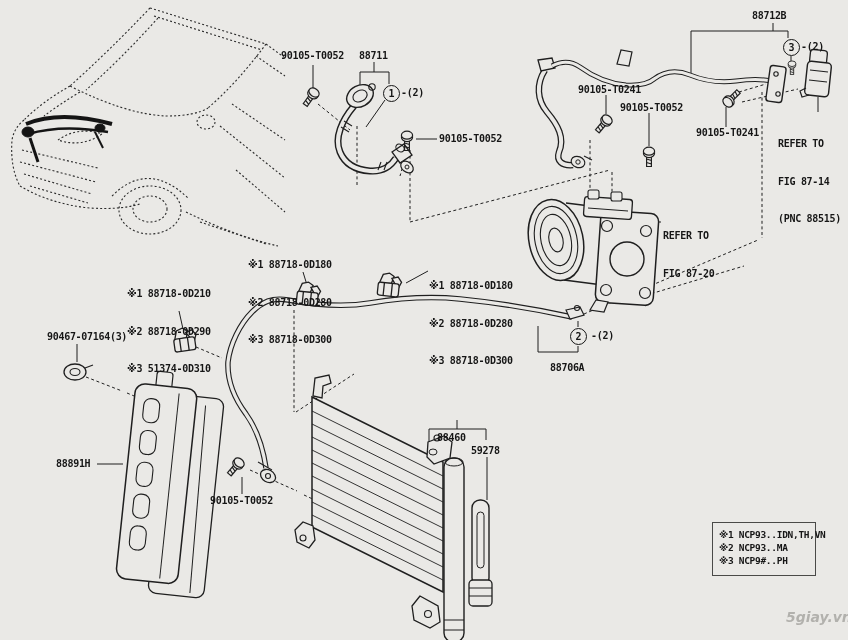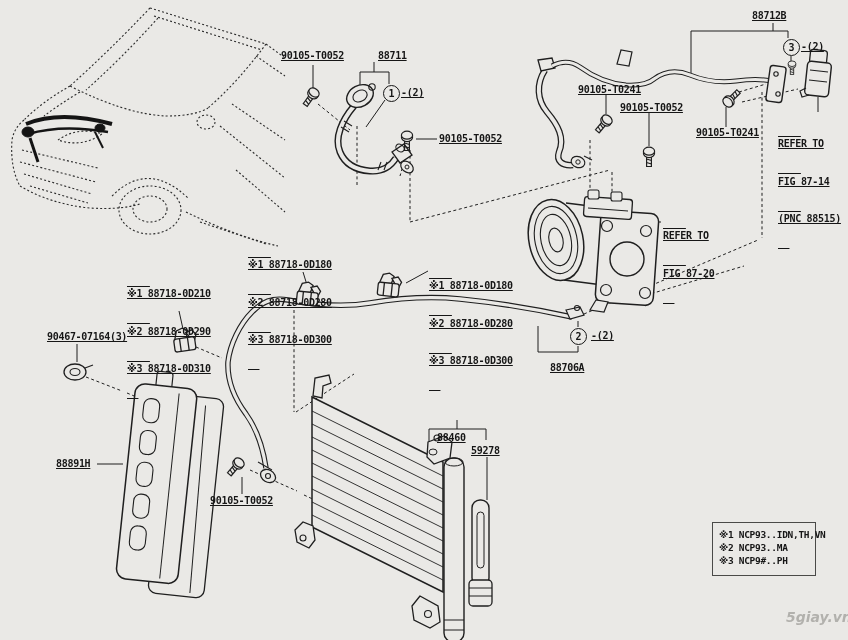--- a/index.html
+++ b/index.html
@@ -1,21 +1,21 @@
 <!DOCTYPE html>
 <html><head>
 <meta charset="utf-8">
 <style>
   html,body{margin:0;padding:0;}
   .stage{position:relative;width:848px;height:640px;background:#eae9e6;overflow:hidden;
          font-family:"DejaVu Sans Mono","DejaVu Sans",monospace;}
   svg{position:absolute;left:0;top:0;}
   .layer{position:absolute;left:0;top:0;width:848px;height:640px;}
   .lbl{position:absolute;font:700 10px/12.5px "DejaVu Sans Mono","DejaVu Sans",monospace;
-       color:#161616;white-space:pre;letter-spacing:-0.3px;text-decoration:underline;}
+       color:#161616;white-space:pre;letter-spacing:-0.3px;}
   .ln{white-space:pre;}
   .callout{position:absolute;width:15px;height:15px;border:1.6px solid #161616;border-radius:50%;
            display:flex;align-items:center;justify-content:center;
            font:700 10px "DejaVu Sans Mono",monospace;color:#161616;}
   .legend{position:absolute;left:712px;top:522px;width:104px;height:54px;
           border:1.2px solid #4a4a48;padding:5px 0 0 6px;box-sizing:border-box;}
   .legend .ln{font:700 9.5px/13px "DejaVu Sans Mono","DejaVu Sans",monospace;color:#161616;
               letter-spacing:-0.3px;}
   .watermark{position:absolute;left:786px;top:609px;font:700 italic 14px "DejaVu Sans",sans-serif;
              color:#b2b1ad;}
@@ -214,21 +214,21 @@
     <use href="#boltg" transform="translate(649,153)"></use>
     <use href="#boltg" transform="translate(729,101) rotate(225)"></use>
     <use href="#boltg" transform="translate(792,65) scale(0.7)"></use>
     <use href="#boltg" transform="translate(238,464) rotate(40)"></use>
   </g>
 </svg>
 
 <div class="layer">
 
   <div class="lbl" style="left:281px;top:50px">90105-T0052</div>
-  <div class="lbl" style="left:378px;top:50px">88711</div>
+  <div class="lbl" style="left:359px;top:50px">88711</div>
   <div class="lbl" style="left:439px;top:133px">90105-T0052</div>
   <div class="lbl" style="left:752px;top:10px">88712B</div>
   <div class="lbl" style="left:578px;top:84px">90105-T0241</div>
   <div class="lbl" style="left:620px;top:102px">90105-T0052</div>
   <div class="lbl" style="left:696px;top:127px">90105-T0241</div>
 
   <div class="lbl" style="left:778px;top:113px">
     <div class="ln">REFER TO</div>
     <div class="ln">FIG 87-14</div>
     <div class="ln">(PNC 88515)</div>
@@ -247,21 +247,21 @@
 
   <div class="lbl" style="left:429px;top:255px">
     <div class="ln">※1 88718-0D180</div>
     <div class="ln">※2 88718-0D280</div>
     <div class="ln">※3 88718-0D300</div>
   </div>
 
   <div class="lbl" style="left:127px;top:263px">
     <div class="ln">※1 88718-0D210</div>
     <div class="ln">※2 88718-0D290</div>
-    <div class="ln">※3 88718-0D310</div>
+    <div class="ln">※3 51374-0D310</div>
   </div>
 
   <div class="lbl" style="left:47px;top:331px">90467-07164(3)</div>
   <div class="lbl" style="left:56px;top:458px">88891H</div>
   <div class="lbl" style="left:210px;top:495px">90105-T0052</div>
   <div class="lbl" style="left:550px;top:362px">88706A</div>
   <div class="lbl" style="left:437px;top:432px">88460</div>
   <div class="lbl" style="left:471px;top:445px">59278</div>
 
   <div class="callout" style="left:383px;top:85px">1</div>

